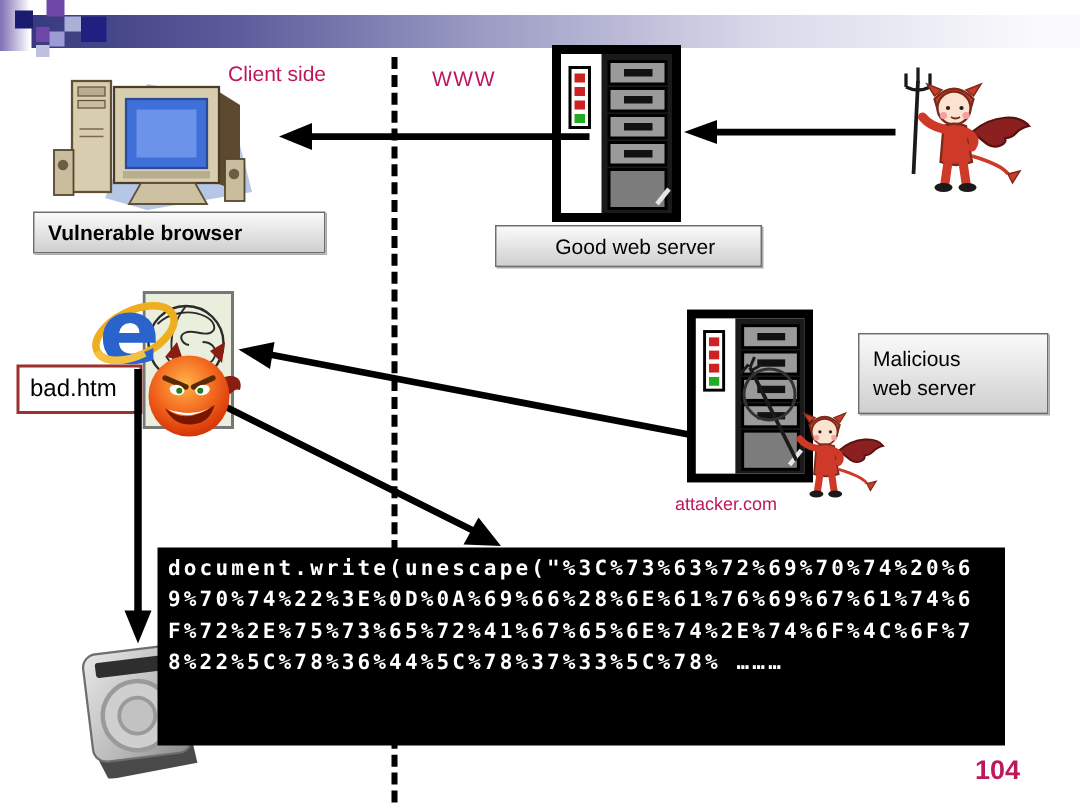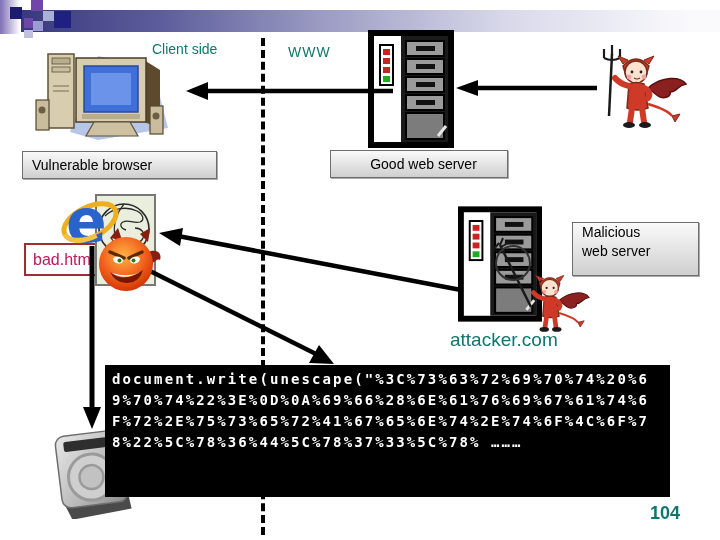--- a/index.html
+++ b/index.html
@@ -11,38 +11,38 @@
   .hdr-bar{left:0;top:10px;width:720px;height:22px;z-index:1;
     background:linear-gradient(to right,#33337a 0%,#5c5c9c 22%,#9c9cc4 45%,#d8d8ea 70%,#fafafd 96%);}
   .hdr-strip{left:0;top:0;width:21px;height:34px;z-index:2;
     background:linear-gradient(to right,#8474b8 5%,#ffffff 95%);}
   .sq{position:absolute;z-index:3;}
 
   
   .dash-line{left:261px;top:38px;height:497px;width:0;border-left:4px dashed #000;z-index:1;}
 
   
-  .txt{color:#0f766e;font-size:14px;z-index:2;white-space:nowrap;}
+  .txt{color:#be185d;font-size:14px;z-index:2;white-space:nowrap;}
   .client-side{left:152px;top:41px;}
   .www{left:288px;top:44px;letter-spacing:1px;}
-  .attacker{left:450px;top:329px;font-size:19px;}
+  .attacker{left:450px;top:329px;font-size:12px;}
   .pagenum{left:650px;top:503px;font-weight:bold;font-size:18px;}
 
   
   .labelbox{background:linear-gradient(to bottom,#fafafa,#cfcfcf);border:1px solid #6e6e6e;
     color:#000;font-size:14px;display:flex;align-items:center;padding-left:9px;z-index:2;
     box-shadow:1px 1px 0 #aaa;}
-  .vuln{left:22px;top:151px;width:184px;height:26px;}
+  .vuln{left:22px;top:141px;width:184px;height:26px;font-weight:bold;}
   .goodbox{left:330px;top:150px;width:167px;height:26px;justify-content:center;}
   .malbox{left:572px;top:222px;width:116px;height:52px;flex-direction:column;
-    align-items:flex-start;justify-content:flex-start;line-height:19px;}
-
-  
-  .badhtm{left:24px;top:243px;width:73px;height:29px;background:#fff;border:2px solid #9c2f2f;
-    color:#be185d;font-size:16px;display:flex;align-items:center;padding-left:7px;z-index:2;}
+    align-items:flex-start;justify-content:center;line-height:19px;}
+
+  
+  .badhtm{left:11px;top:243px;width:73px;height:29px;background:#fff;border:2px solid #9c2f2f;
+    color:#000000;font-size:16px;display:flex;align-items:center;padding-left:7px;z-index:2;}
 
   
   .codebox{left:105px;top:365px;width:558px;height:128px;background:#000;z-index:6;
     padding:4px 0 0 7px;}
   .codeline{color:#fff;font-family:"DejaVu Sans Mono",monospace;font-size:14px;font-weight:bold;
     line-height:21px;letter-spacing:2.1px;white-space:pre;}
 
   
   .computer{left:32px;top:42px;z-index:2;}
   .server-good{left:368px;top:30px;z-index:2;}

